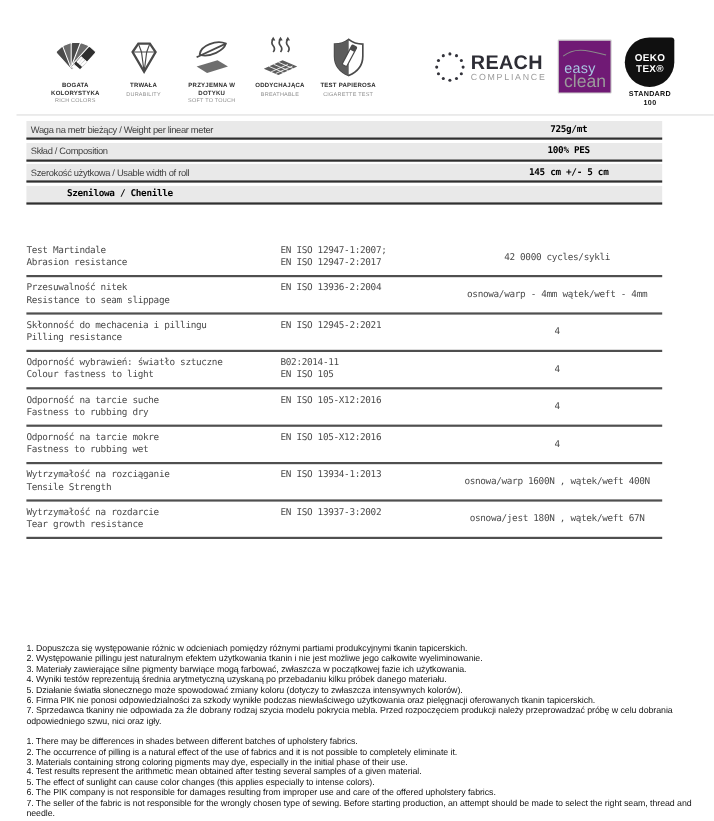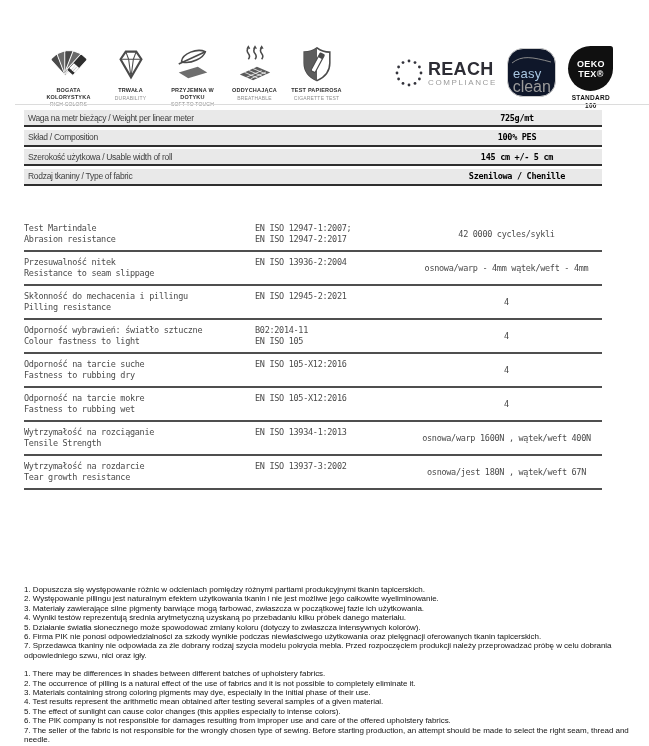--- a/index.html
+++ b/index.html
@@ -1,36 +1,36 @@
 <!DOCTYPE html>
 <html><head>
 <meta charset="utf-8">
 <style>
   html,body{margin:0;padding:0;background:#fff;}
   .page{position:relative;width:649px;height:746px;background:#fff;overflow:hidden;
         font-family:"Liberation Sans",sans-serif;}
 
   
-  .header{position:absolute;top:16px;left:0;width:594px;height:104px;}
+  .header{position:absolute;top:4px;left:0;width:594px;height:104px;}
   .features{position:absolute;top:28px;left:40px;display:flex;gap:5px;}
   .feature{width:57px;display:flex;flex-direction:column;align-items:center;text-align:center;}
   .ficon{width:38px;height:40px;display:block;}
   .ficon svg{width:38px;height:40px;display:block;}
   .fpl{font-size:5.5px;font-weight:bold;color:#2e2e2e;letter-spacing:.2px;line-height:6.5px;margin-top:3px;}
   .fen{font-size:5px;color:#8f8f8f;letter-spacing:.2px;line-height:6px;margin-top:1px;}
 
   .certs{position:absolute;top:28px;left:394px;display:flex;align-items:flex-start;}
   .reach{display:flex;align-items:center;margin-top:14px;}
   .reach svg{width:30px;height:30px;}
   .reach-text{margin-left:4px;line-height:1;}
   .reach-title{font-size:18px;font-weight:bold;color:#2d2d35;letter-spacing:.3px;}
   .reach-sub{font-size:8px;color:#9a9a9a;letter-spacing:1.6px;margin-top:1px;}
 
   .easyclean{position:relative;width:47px;height:47px;margin-left:10px;margin-top:4px;
-             background:#0f172a;border:1px solid #ccc;border-radius:16px;}
+             background:#701a75;border:1px solid #ccc;border-radius:1px;}
   .easyclean svg{position:absolute;top:4px;left:2px;width:43px;height:16px;}
   .ec-easy{position:absolute;top:17px;left:5px;font-size:13px;color:#a9c7e2;letter-spacing:.3px;}
   .ec-clean{position:absolute;top:29px;right:4px;font-size:16px;color:#9b9b9b;}
 
   .oeko{width:52px;margin-left:9px;margin-top:2px;text-align:center;}
   .oeko-blob{width:45px;height:45px;margin:0 auto;background:#101010;
              border-radius:50% 6% 50% 50%;display:flex;flex-direction:column;
              align-items:center;justify-content:center;color:#fff;}
   .oeko-l1{font-size:9px;font-weight:bold;letter-spacing:.3px;line-height:10px;}
   .oeko-sub{font-size:6.5px;font-weight:bold;color:#111;line-height:8px;margin-top:3px;letter-spacing:.3px;}
@@ -197,21 +197,20 @@
     </div>
       <div class="prow">
       <span class="plabel">Skład / Composition</span>
       <span class="pvalue">100% PES</span>
     </div>
       <div class="prow">
       <span class="plabel">Szerokość użytkowa / Usable width of roll</span>
       <span class="pvalue">145 cm +/- 5 cm</span>
     </div>
       <div class="prow">
-      <span class="plabel">Rodzaj tkaniny / Type of fabric</span>
       <span class="pvalue">Szenilowa / Chenille</span>
     </div>
     </div>
 
   <div class="tests">
     <div id="testrows">
         <div class="trow">
       <div class="tname">Test Martindale
 Abrasion resistance</div>
       <div class="tnorm">EN ISO 12947-1:2007;

